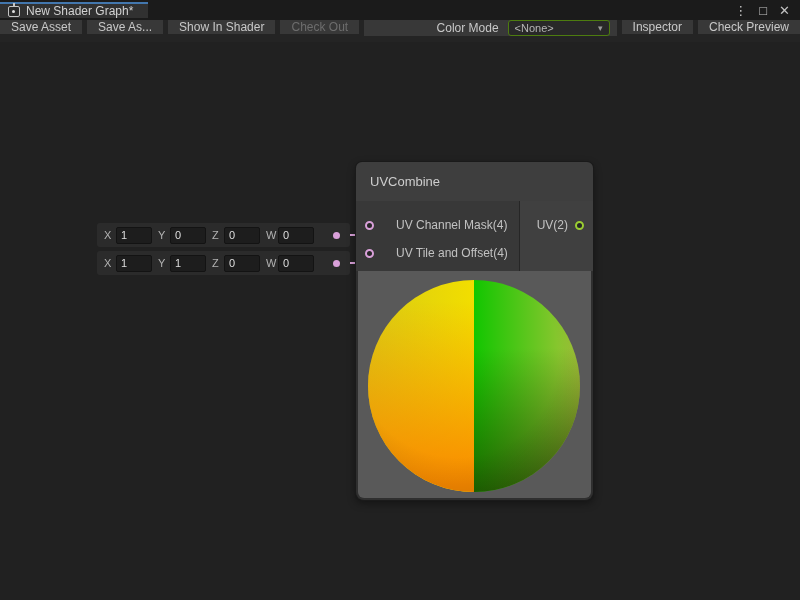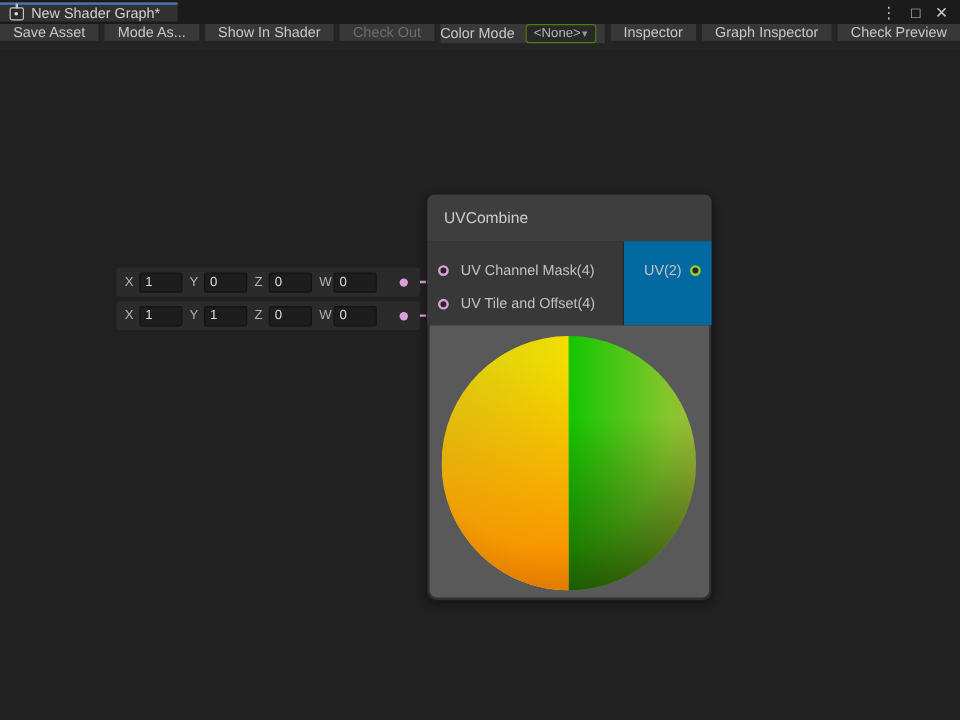--- a/index.html
+++ b/index.html
@@ -48,22 +48,22 @@
   .wire { position: absolute; height: 2px; background: var(--pink, #d9a0d9); border-radius: 1px; }
 
   
   .node { position: absolute; left: 356px; top: 120px; width: 237px;
           box-shadow: 0 0 0 1px #1a1a1a, 0 3px 8px rgba(0,0,0,0.45); border-radius: 6px; }
   .node-header { height: 39px; background: #3e3e3e; border-radius: 6px 6px 0 0;
                  display: flex; align-items: center; padding-left: 14px; }
   .node-title { color: #cdcdcd; font-size: 13px; }
   .node-ports { display: flex; height: 70px; }
   .ports-in { width: 163px; background: #383838; padding-top: 10px; }
-  .ports-out { flex: 1; background: #0369a1; border-left: 1px solid #262626; padding-top: 10px; }
-  .port-row { height: 28px; display: flex; align-items: center; gap: 10px; padding-left: 9px; }
+  .ports-out { flex: 1; background: #404040; border-left: 1px solid #262626; padding-top: 10px; }
+  .port-row { height: 28px; display: flex; align-items: center; gap: 22px; padding-left: 9px; }
   .port-row.out { justify-content: flex-end; padding-right: 9px; gap: 7px; }
   .pcircle { width: 9px; height: 9px; border-radius: 50%; background: #262626; flex: none; }
   .pcircle.in { border: 2px solid var(--pink, #d9a0d9); }
   .pcircle.out { border: 2px solid var(--green, #9acd32); }
   .port-label { color: #c2c2c2; font-size: 12px; white-space: nowrap; }
 
   
   .node-preview { height: 229px; background: var(--preview-bg, #595959); border: 2px solid #2f2f2f; border-top: none;
                   border-radius: 0 0 8px 8px; position: relative; overflow: hidden; }
   .sphere { position: absolute; left: 10px; top: 9px; width: 212px; height: 212px;
@@ -88,32 +88,31 @@
     </div>
     <div class="win-controls">
       <span>⋮</span>
       <span>□</span>
       <span>✕</span>
     </div>
   </div>
 
   <div class="toolbar">
     <button class="tbtn">Save Asset</button>
-    <button class="tbtn">Mode As...</button>
+    <button class="tbtn">Save As...</button>
     <button class="tbtn">Show In Shader</button>
     <button class="tbtn disabled">Check Out</button>
     <div class="cm-group">
       <span class="cm-label">Color Mode</span>
       <div class="dropdown">
         <span class="dval">&lt;None&gt;</span>
         <span class="darrow">▾</span>
       </div>
     </div>
     <button class="tbtn">Inspector</button>
-    <button class="tbtn">Graph Inspector</button>
     <button class="tbtn">Check Preview</button>
   </div>
 
   <div class="graph">
 
     <div class="wire" style="left:337px; top:192px; width:34px;"></div>
     <div class="wire" style="left:337px; top:220px; width:34px;"></div>
 
     <div class="vec-row" style="top:181px;">
       <span class="vgroup">

